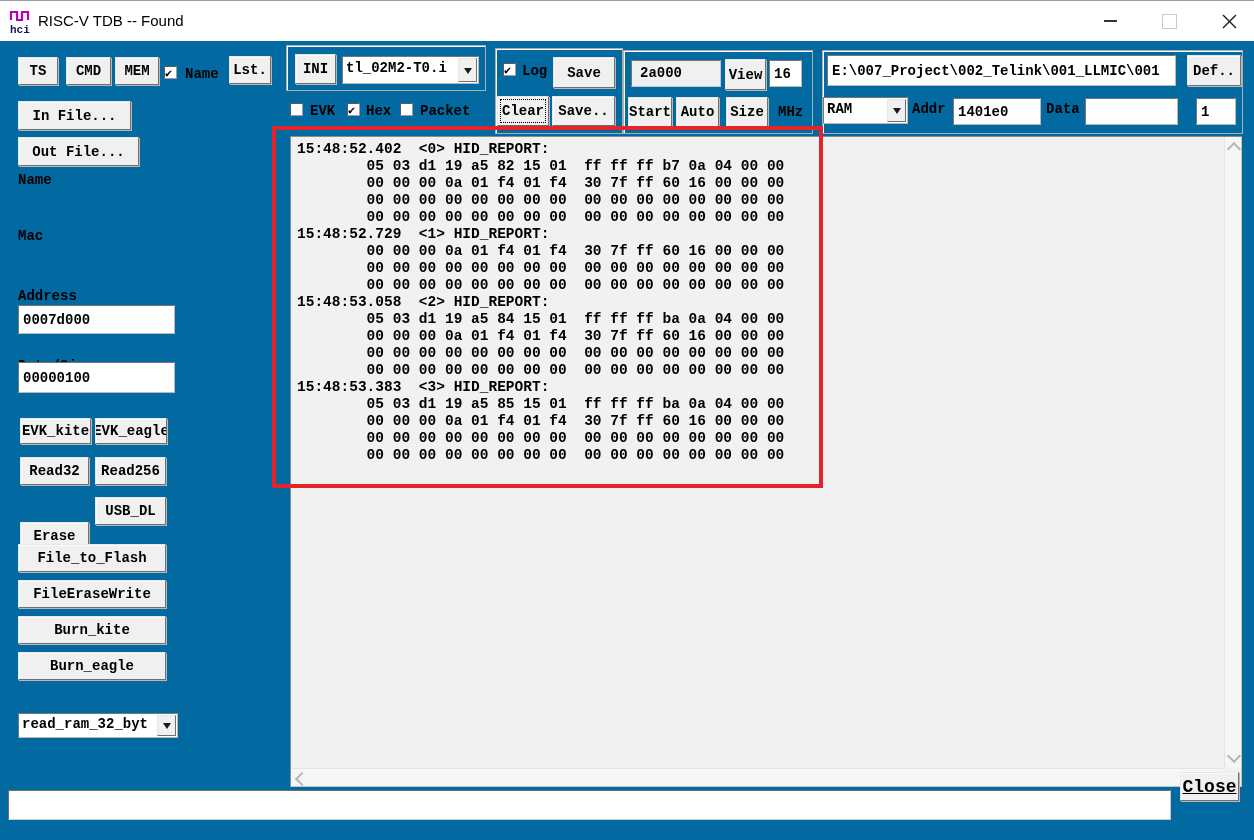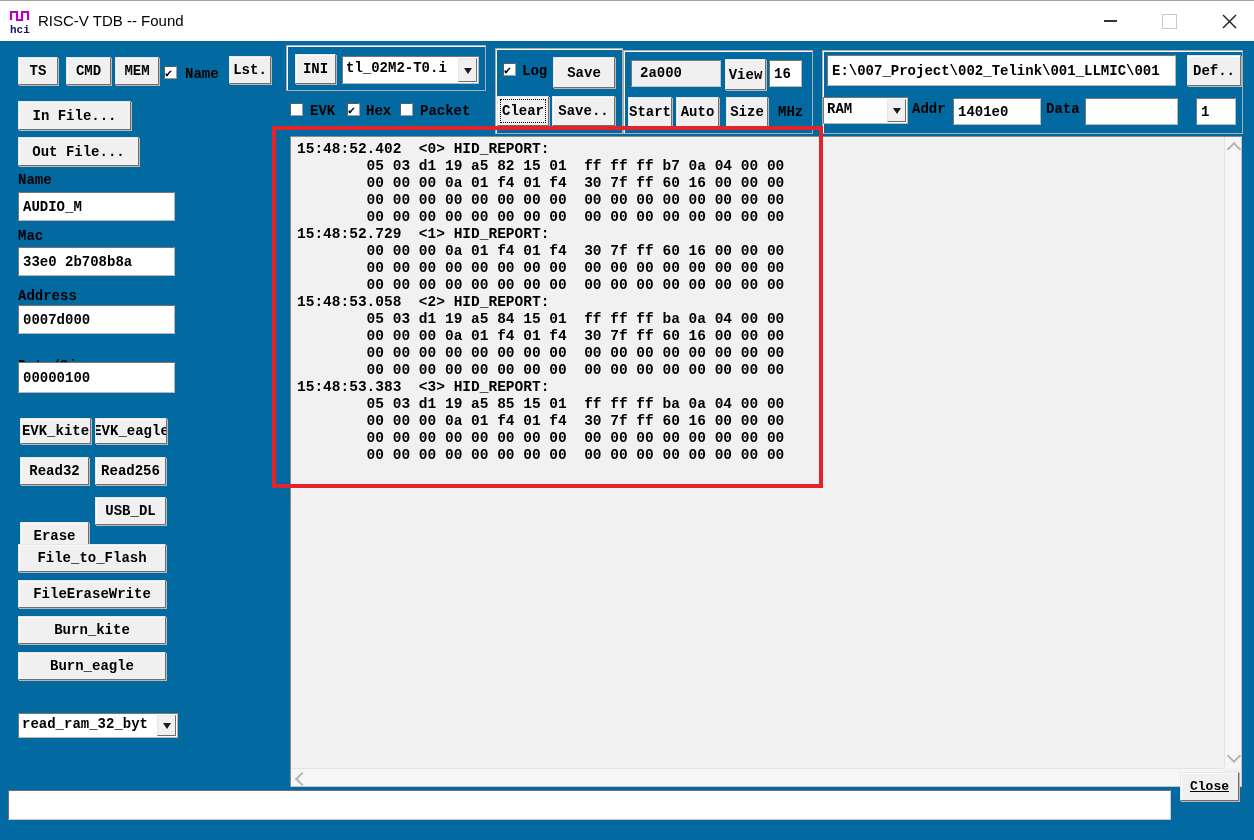--- a/index.html
+++ b/index.html
@@ -110,21 +110,21 @@
   .chev-up{transform:rotate(45deg);}  .chev-down{transform:rotate(225deg);}
   .chev-left{transform:rotate(-45deg);} .chev-right{transform:rotate(135deg);}
   #vchev-up{position:absolute;top:7px;left:4px;}
   #vchev-down{position:absolute;bottom:7px;left:4px;}
   #hchev-left{position:absolute;left:6px;top:5px;}
   #hchev-right{position:absolute;right:24px;top:5px;}
   #redrect{left:272px;top:126px;width:551px;height:362px;border:4px solid #e3242b;
       box-sizing:border-box;pointer-events:none;z-index:50;}
   
   #input-bottom{left:8px;top:790px;width:1163px;height:30px;border-color:#6f6f6f #c9c9c9 #c9c9c9 #6f6f6f;}
-  #btn-close{left:1180px;top:772px;width:59px;height:29px;font-size:13px;text-decoration:underline;}
+  #btn-close{left:1180px;top:772px;width:59px;height:29px;font-size:18px;text-decoration:underline;}
 </style>
 </head>
 <body>
 
 <div id="app">
 
   <div id="titlebar" class="abs">
     <svg id="app-icon" class="abs" viewBox="0 0 24 26">
       <polyline points="2,11 2,3 8,3 8,11 13,11 13,3 19,3 19,11" fill="none" stroke="#b800b8" stroke-width="2.2"></polyline>
       <text x="1" y="24" font-family="Liberation Mono, monospace" font-size="11" font-weight="700" fill="#14145a">hci</text>
@@ -190,23 +190,21 @@
   </div>
   <div id="lbl-addr" class="abs label">Addr</div>
   <input id="input-addr" class="abs input" value="1401e0" style="">
   <div id="lbl-data" class="abs label">Data</div>
   <input id="input-data" class="abs input" value="" style="">
   <input id="input-count" class="abs input" value="1" style="">
 
   <div id="btn-infile" class="abs btn">In File...</div>
   <div id="btn-outfile" class="abs btn">Out File...</div>
   <div id="lbl-name" class="abs label">Name</div>
-  <input id="input-name" class="abs input" value="AUDIO_M" style="">
   <div id="lbl-mac" class="abs label">Mac</div>
-  <input id="input-mac" class="abs input" value="33e0 2b708b8a" style="">
   <div id="lbl-address" class="abs label">Address</div>
   <input id="input-address" class="abs input" value="0007d000" style="">
   <div id="lbl-datasize" class="abs label">Data/Size</div>
   <input id="input-datasize" class="abs input" value="00000100" style="">
 
   <div id="btn-evkkite" class="abs btn">EVK_kite</div>
   <div id="btn-evkeagle" class="abs btn">EVK_eagle</div>
   <div id="btn-read32" class="abs btn">Read32</div>
   <div id="btn-read256" class="abs btn">Read256</div>
   <div id="btn-erase" class="abs btn">Erase</div>

